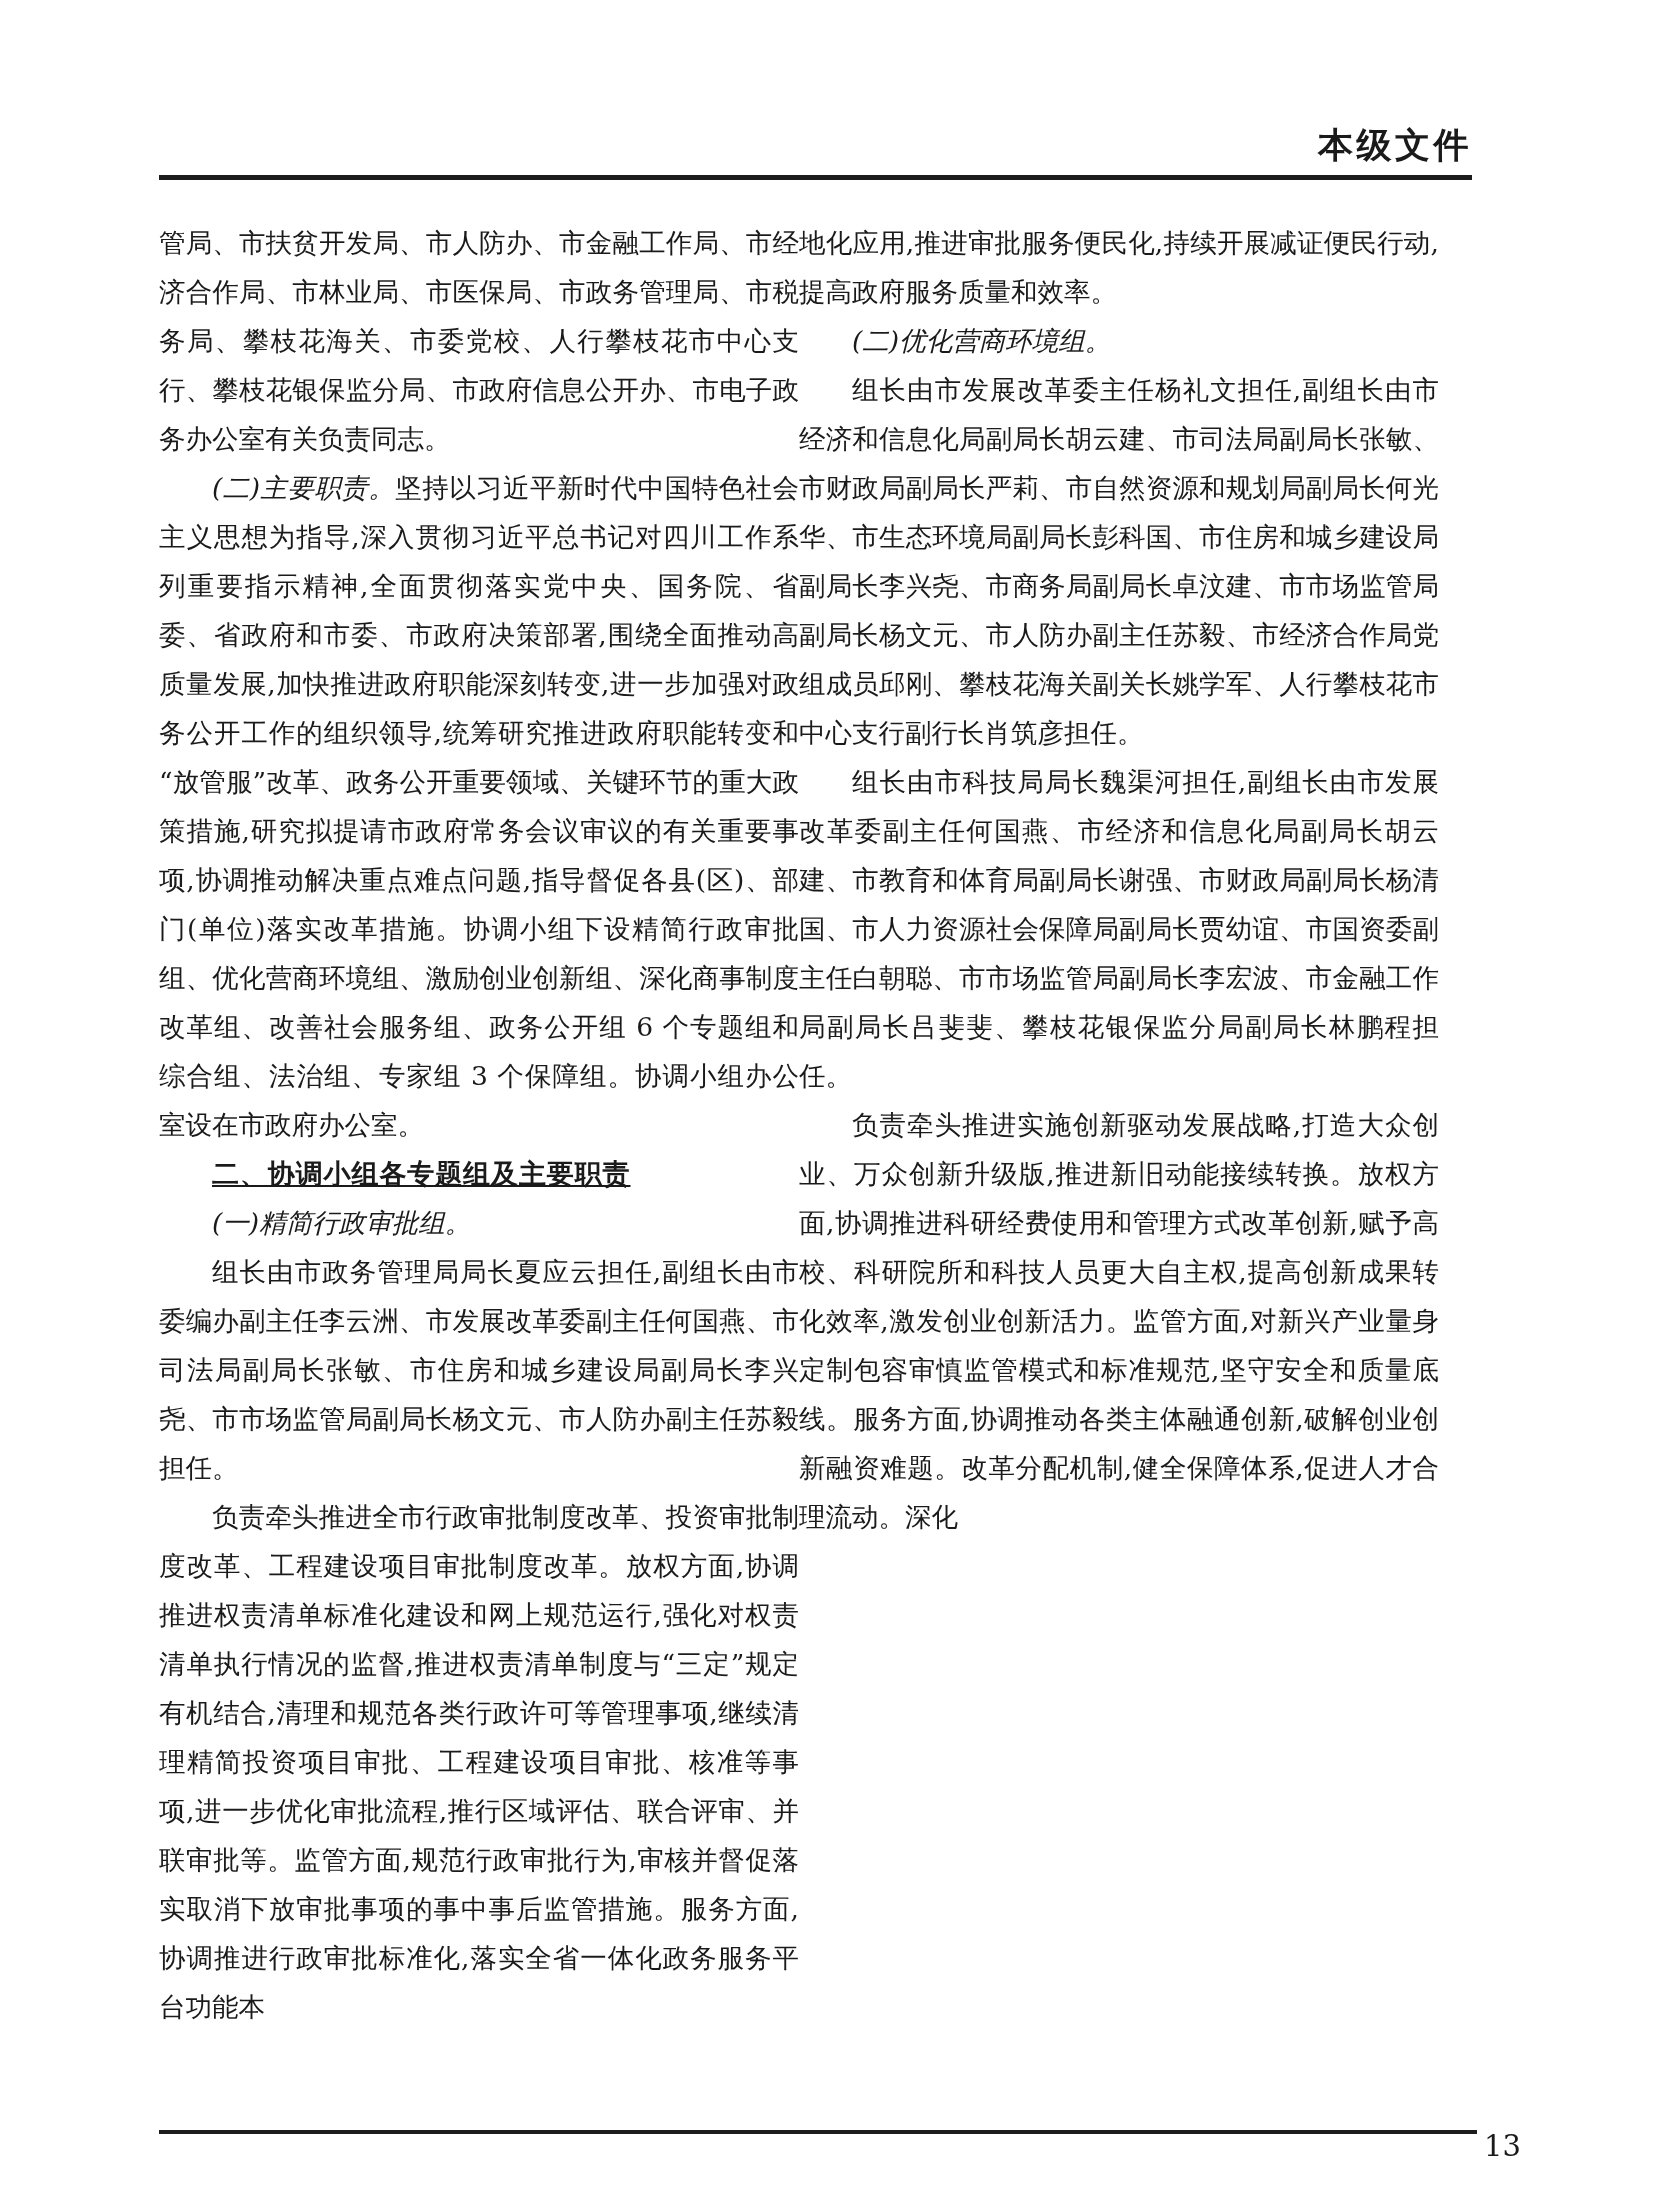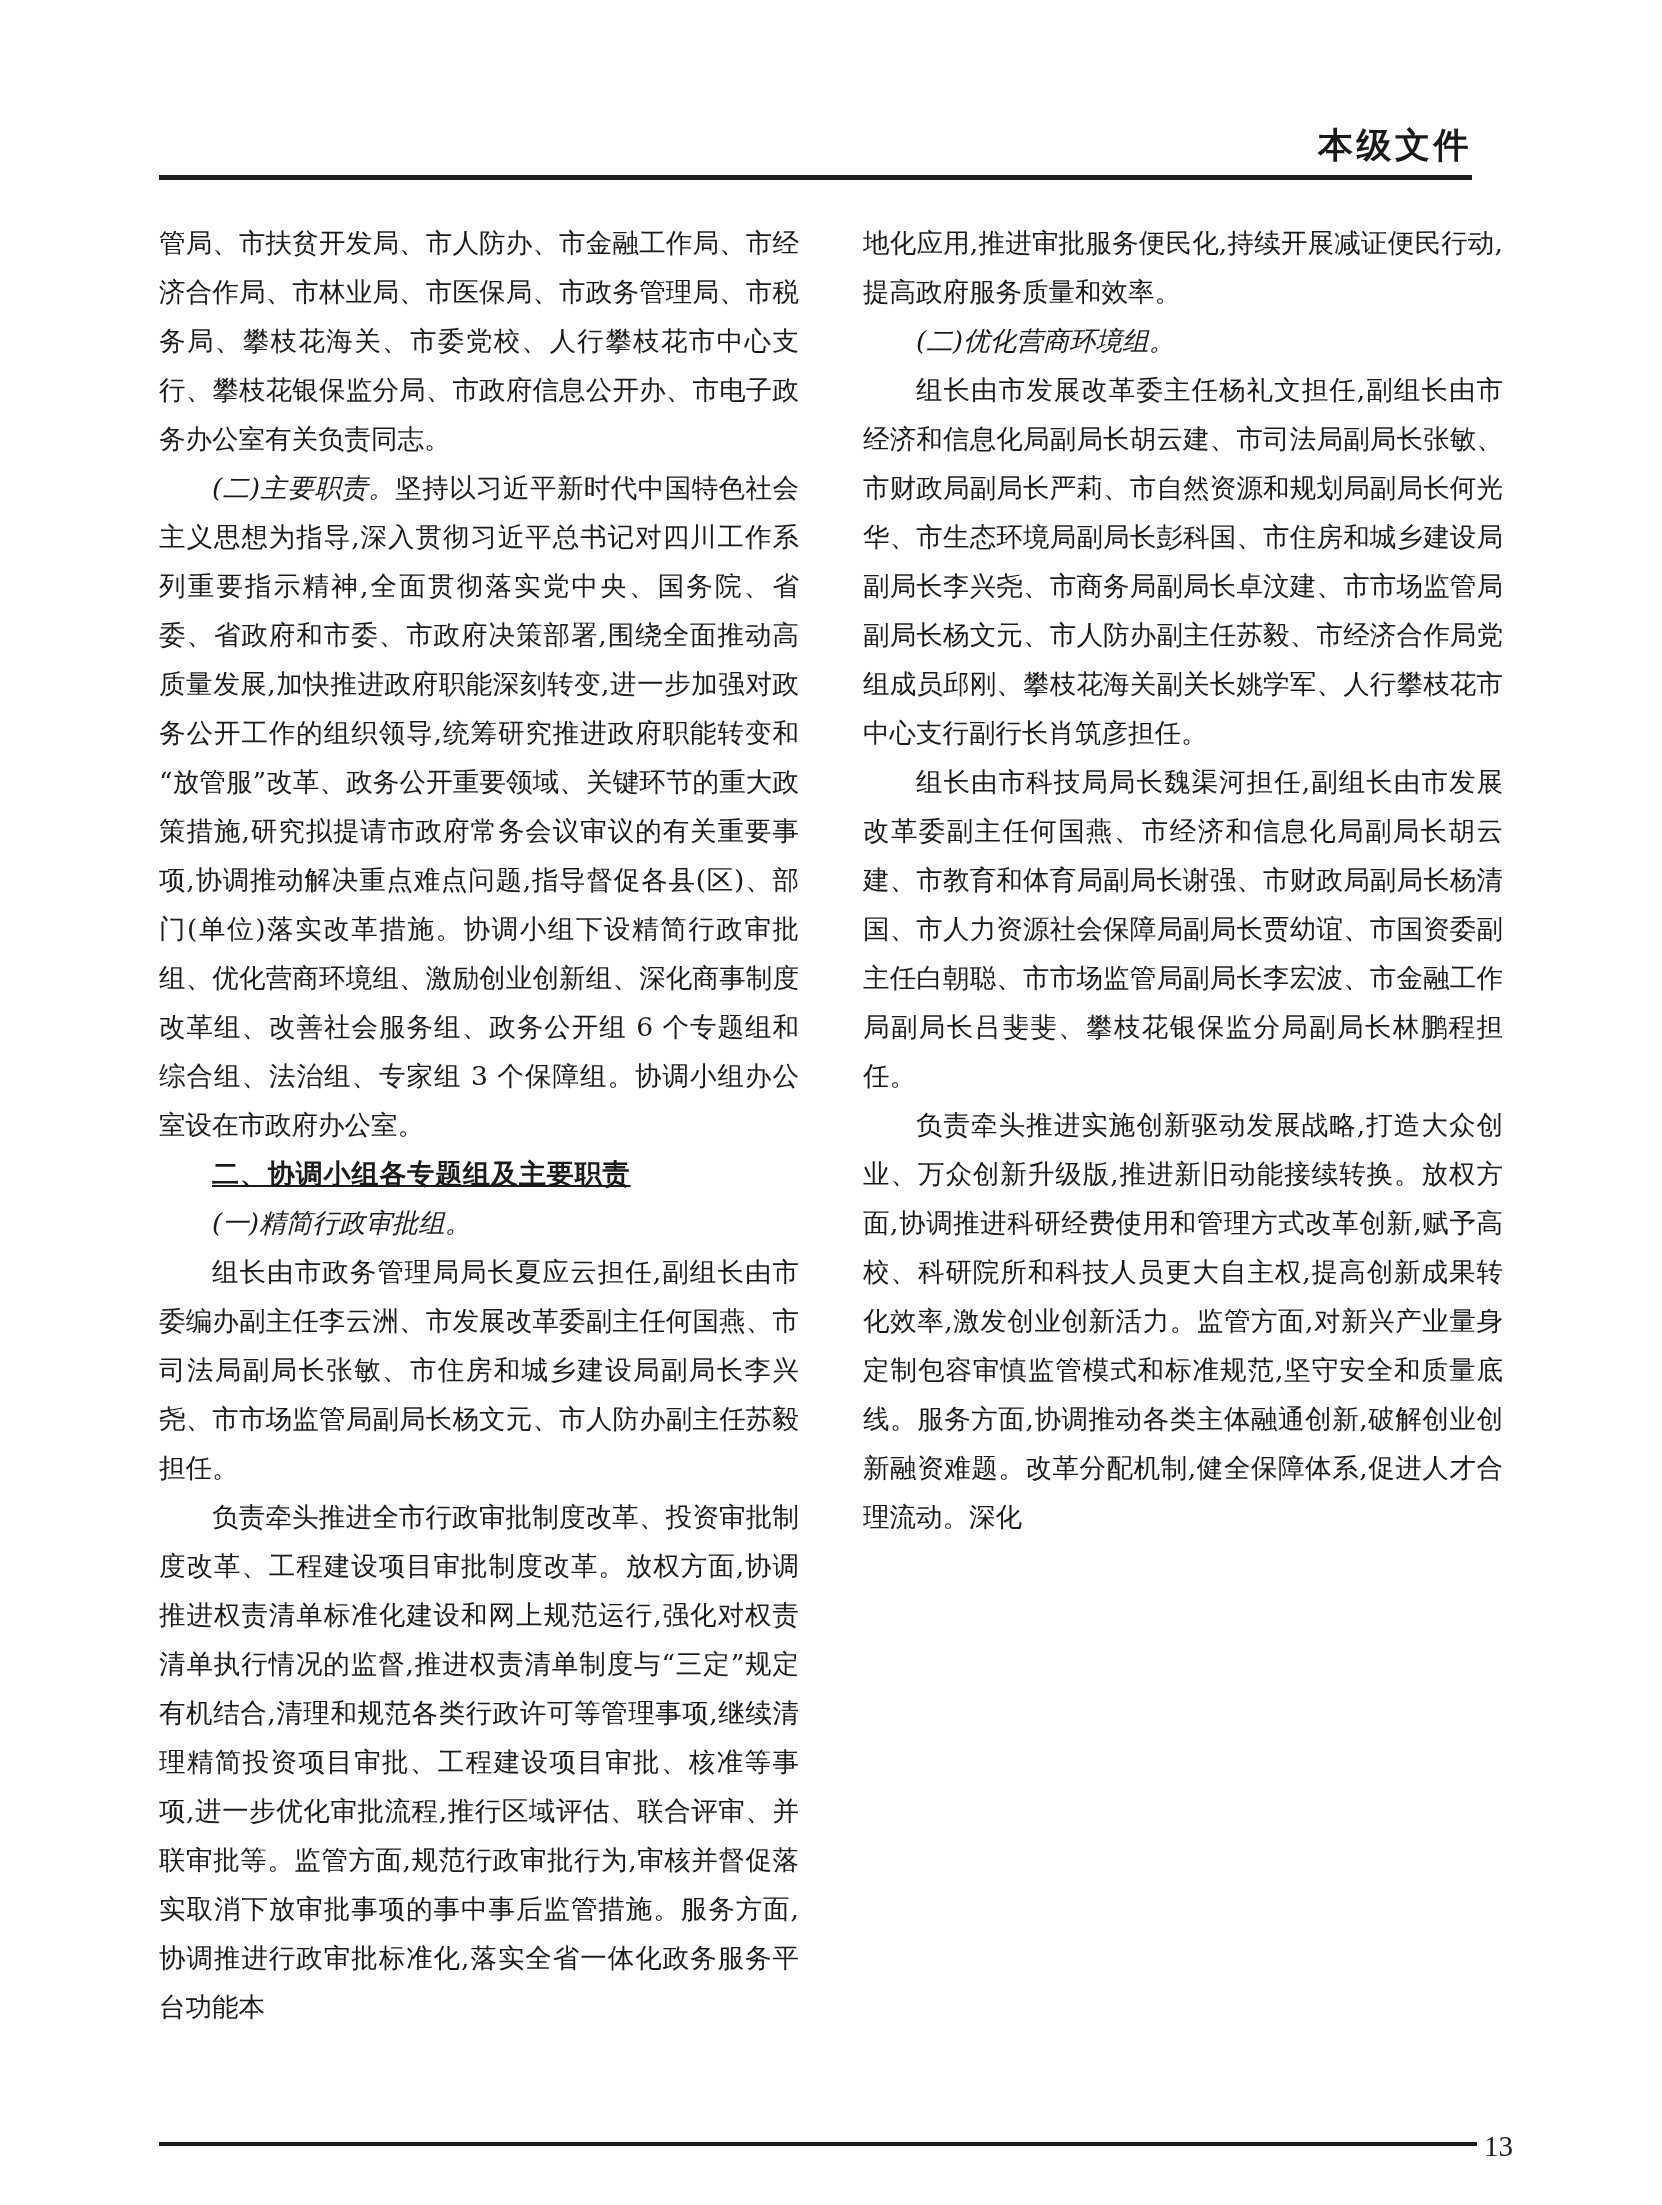--- a/index.html
+++ b/index.html
@@ -31,21 +31,20 @@
     white-space: nowrap;
   }
   .header-rule {
     margin-top: 7px;
     height: 4.9px;
     background: #1c1c1c;
   }
   
   .page-body {
     display: flex;
-    gap: 64px;
     padding: 0 161px 0 159px;
     margin-top: 38px;
     font-size: 26.5px;
     line-height: 49px;
     text-align: justify;
   }
   .column {
     width: 640px;
     flex: 0 0 640px;
   }
@@ -70,25 +69,24 @@
     font-weight: 700;
     font-style: normal;
     font-size: 27px;
     letter-spacing: 0.9px;
     text-decoration: underline;
   }
   
   .page-footer {
     position: absolute;
     left: 159px;
-    right: 150px;
+    right: 142px;
     top: 2117px;
     display: flex;
-    align-items: flex-end;
-    font-family: Liberation Serif, serif;
+    align-items: center;
   }
   .footer-rule {
     flex: 1 1 auto;
     height: 4px;
     background: #1c1c1c;
   }
   .footer-page-number {
     flex: 0 0 auto;
     padding-left: 7px;
     font-size: 29px;

